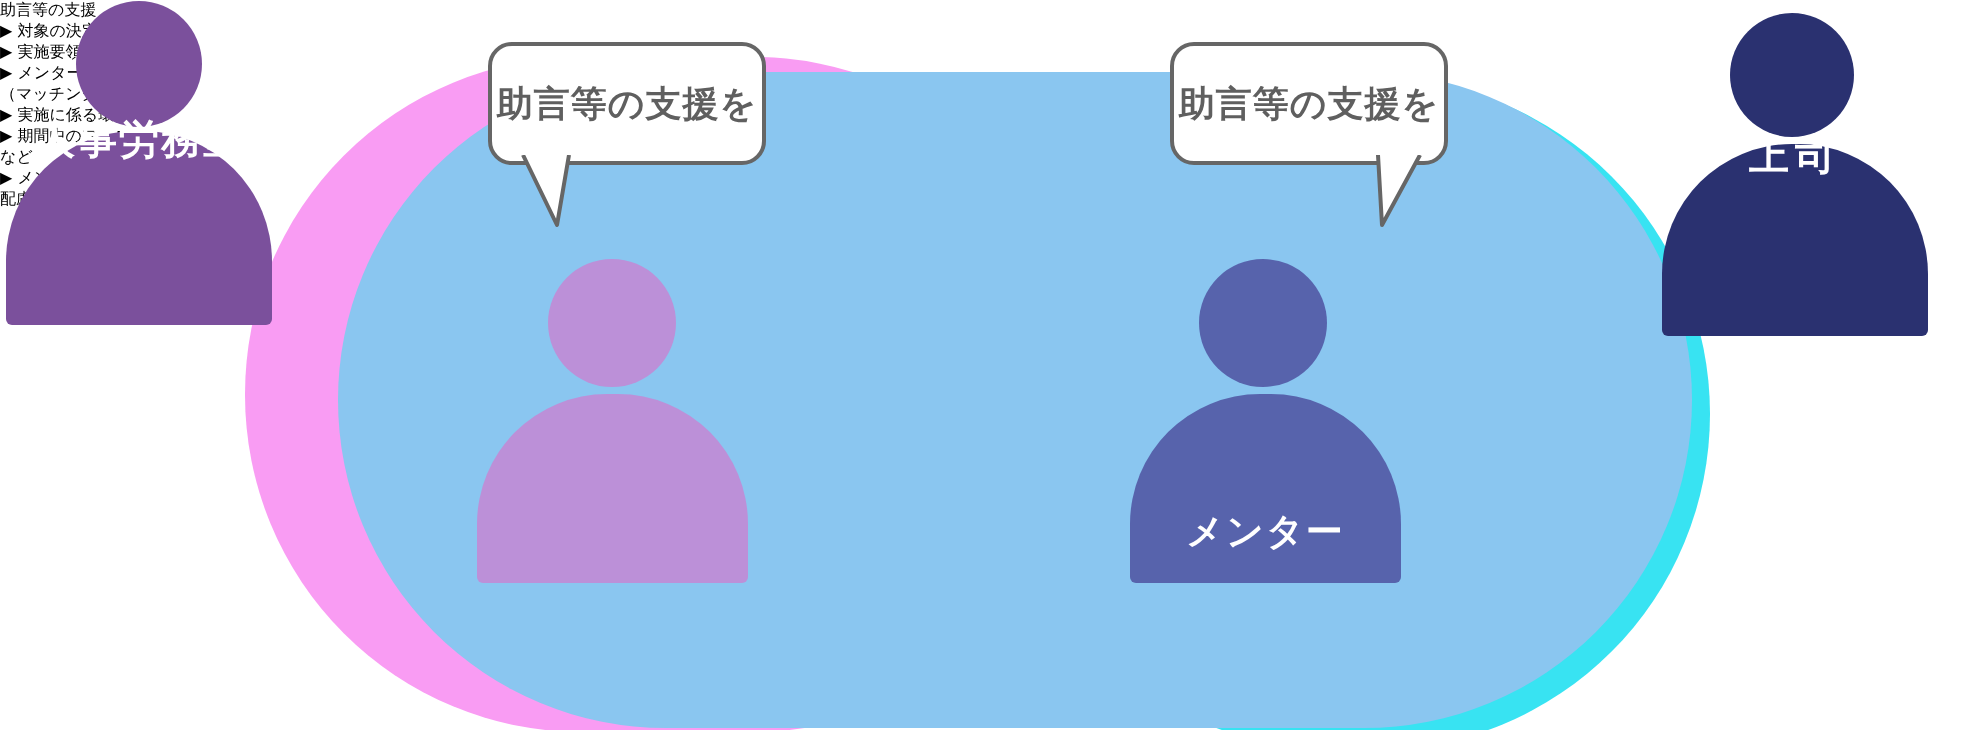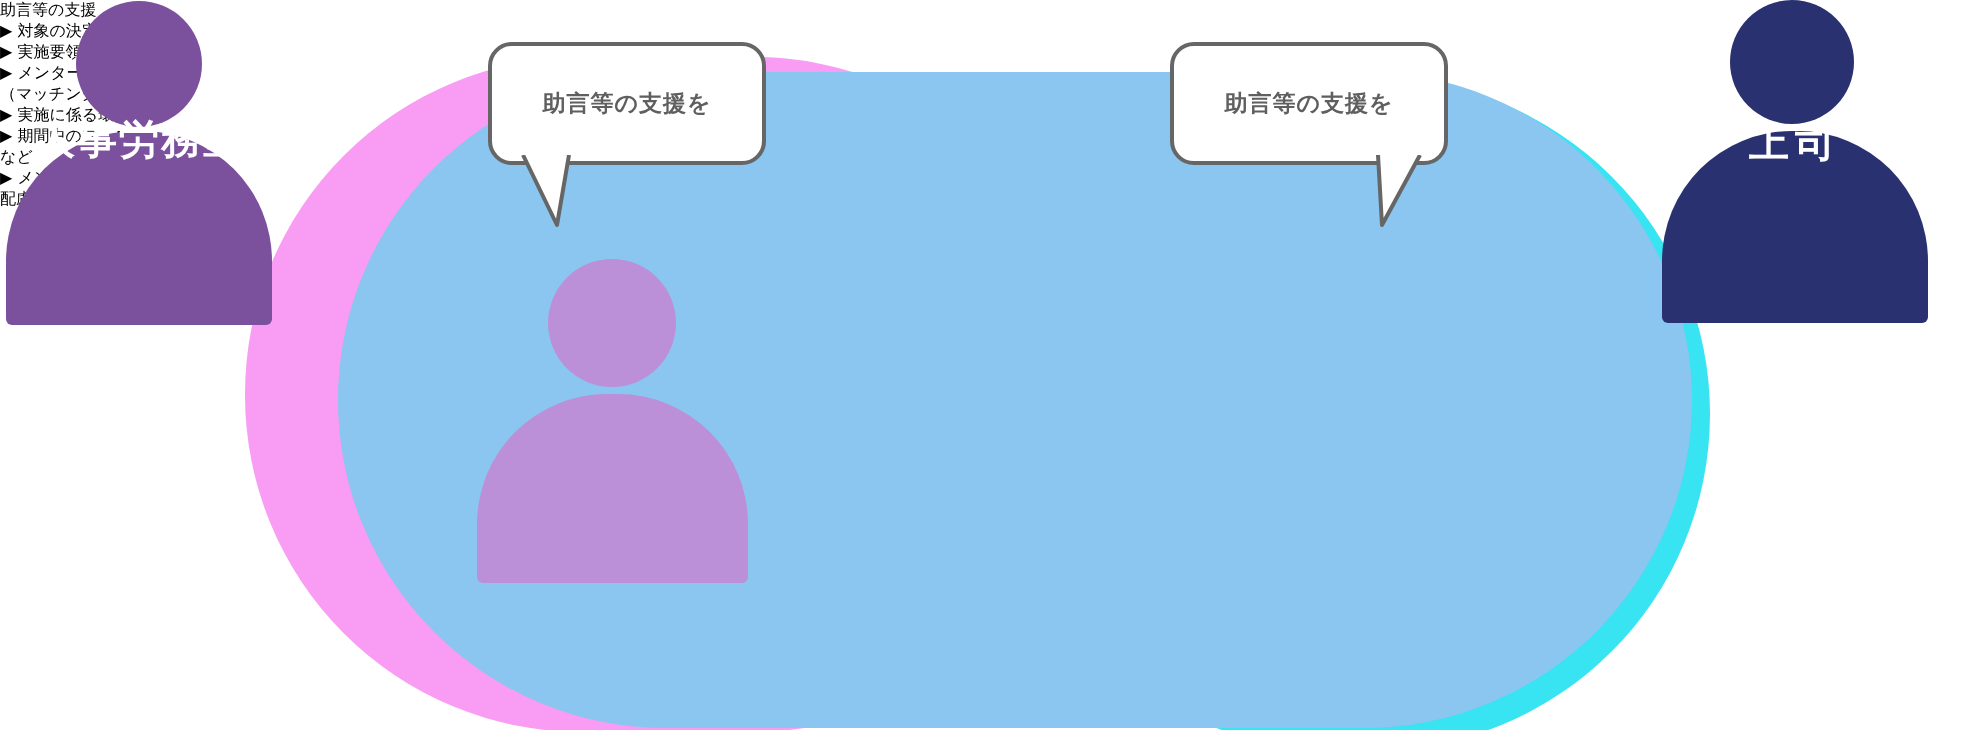--- a/index.html
+++ b/index.html
@@ -31,21 +31,21 @@
   .p-mentee .body{left:0px;top:135px;width:271px;height:189px;background:#BC90D8;}
   .p-mentee .plabel{top:248px;font-size:37px;}
   .p-mentor .head{left:69px;top:0px;width:128px;height:128px;background:#5763AC;}
   .p-mentor .body{left:0px;top:135px;width:271px;height:189px;background:#5763AC;}
   .p-mentor .plabel{top:248px;font-size:37px;}
   
   .bubble{
     position:absolute;z-index:7;width:278px;height:123px;background:#fff;
     border:4px solid #666;border-radius:24px;box-sizing:border-box;
     display:flex;flex-direction:column;justify-content:center;align-items:center;
-    color:#5f5f5f;font-weight:bold;font-size:23px;line-height:43px;letter-spacing:1px;
+    color:#5f5f5f;font-weight:bold;font-size:36px;line-height:43px;letter-spacing:1px;
   }
   .tail{position:absolute;z-index:8;}
   
   .flowArrow{position:absolute;z-index:4;}
   .flowArrow .fbody{position:absolute;}
   .flowArrow .fhead{position:absolute;width:0;height:0;}
   #hr-flow{left:60px;top:316px;width:420px;height:168px;}
   #hr-flow .fbody{left:0;top:37px;width:340px;height:94px;
     background:linear-gradient(90deg,#ffffff 0%,#F4A9F0 45%,#E börja 0;background:linear-gradient(90deg,#ffffff 0%,#F0A0EE 45%,#DD5BDC 100%);}
   #hr-flow .fhead{left:338px;top:0;border-top:84px solid transparent;border-bottom:84px solid transparent;border-left:82px solid #D64FD9;}
@@ -92,31 +92,36 @@
     <div class="fbody"></div>
     <div class="fhead"></div>
   </div>
 
   <div class="person p-hr" style="left:0;top:0;width:280px;height:326px;">
     <div class="head"></div>
     <div class="body"></div>
     <div class="plabel">人事労務室</div>
   </div>
 
-  <div class="person p-sup" style="left:1662px;top:0;width:266px;height:324px;">
+  <div class="person p-sup" style="left:1662px;top:13px;width:266px;height:324px;">
     <div class="head"></div>
     <div class="body"></div>
     <div class="plabel">上司</div>
   </div>
 
   <div class="person small p-mentee" style="left:477px;top:259px;width:271px;height:324px;">
     <div class="head"></div>
     <div class="body"></div>
   </div>
 
+  <div class="person small p-mentor" style="left:1130px;top:259px;width:271px;height:324px;">
+    <div class="head"></div>
+    <div class="body"></div>
+    <div class="plabel">メンター</div>
+  </div>
 
   <div class="bubble" style="left:488px;top:42px;">
     <div>助言等の支援を</div>
   </div>
   <svg class="tail" style="left:505px;top:155px;" width="80" height="75">
     <path d="M 18 0 L 52 70 L 64 0" fill="#ffffff" stroke="#666" stroke-width="4" stroke-linejoin="round"></path>
   </svg>
 
   <div class="bubble" style="left:1170px;top:42px;">
     <div>助言等の支援を</div>

